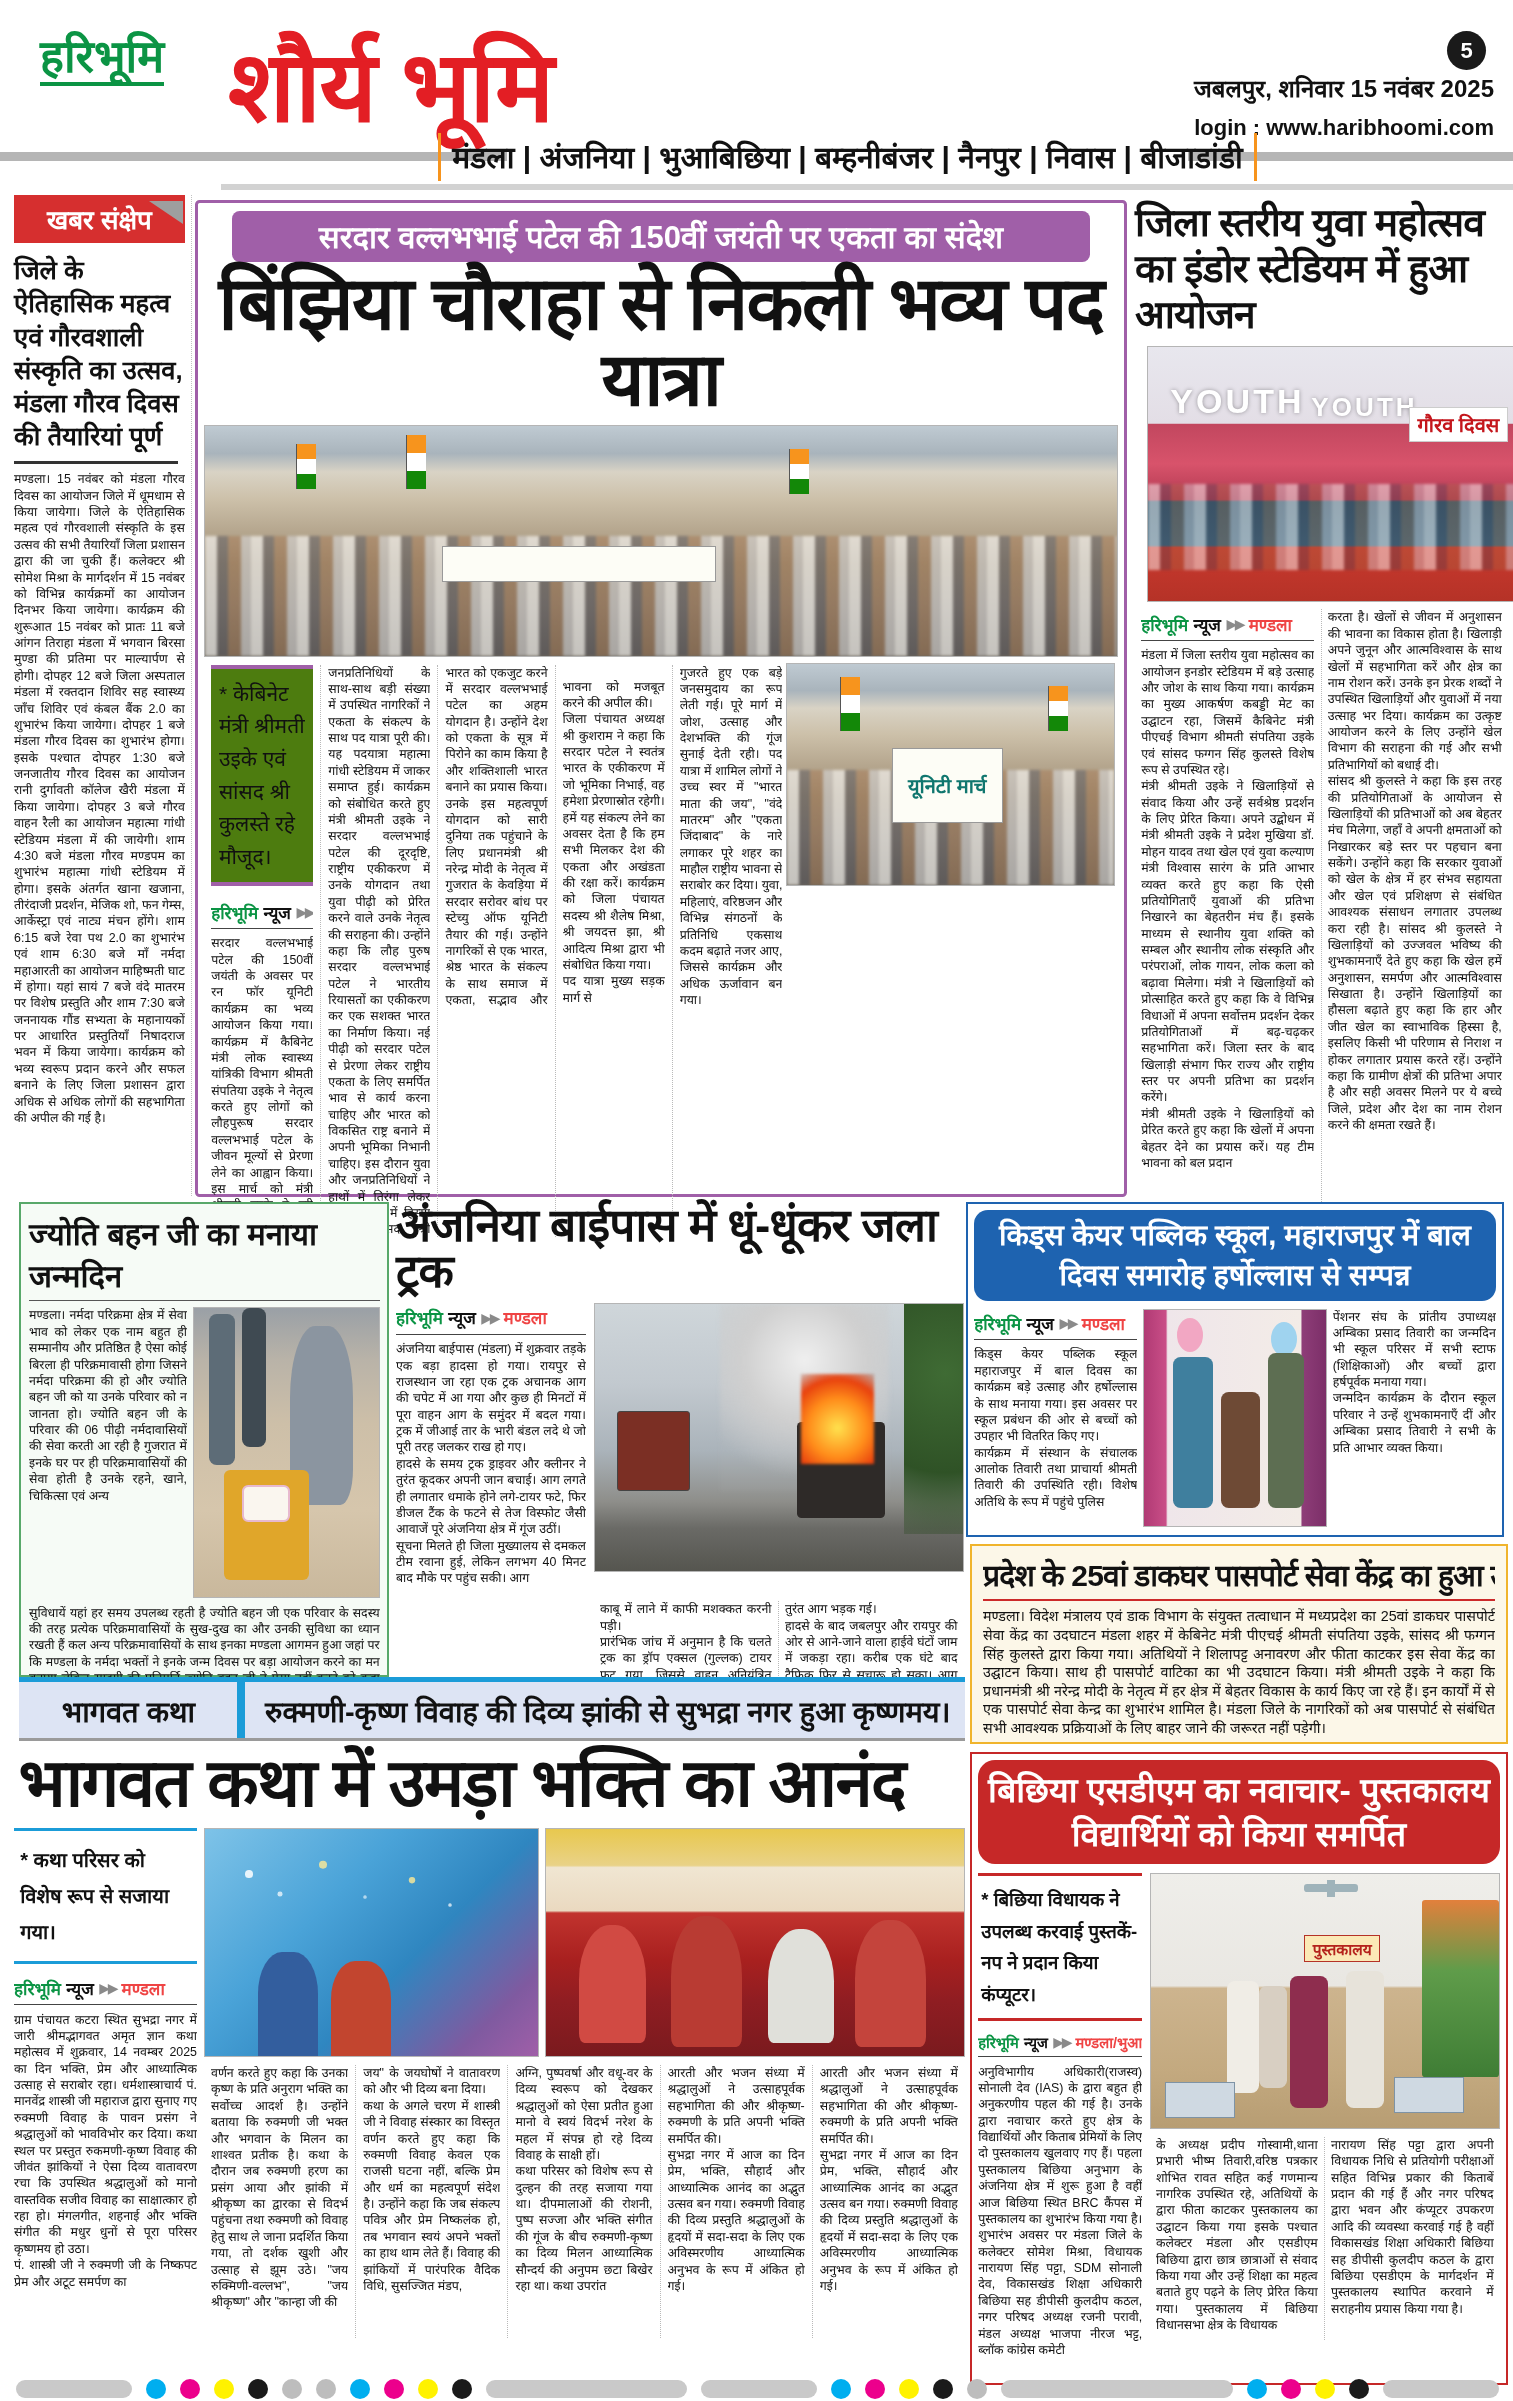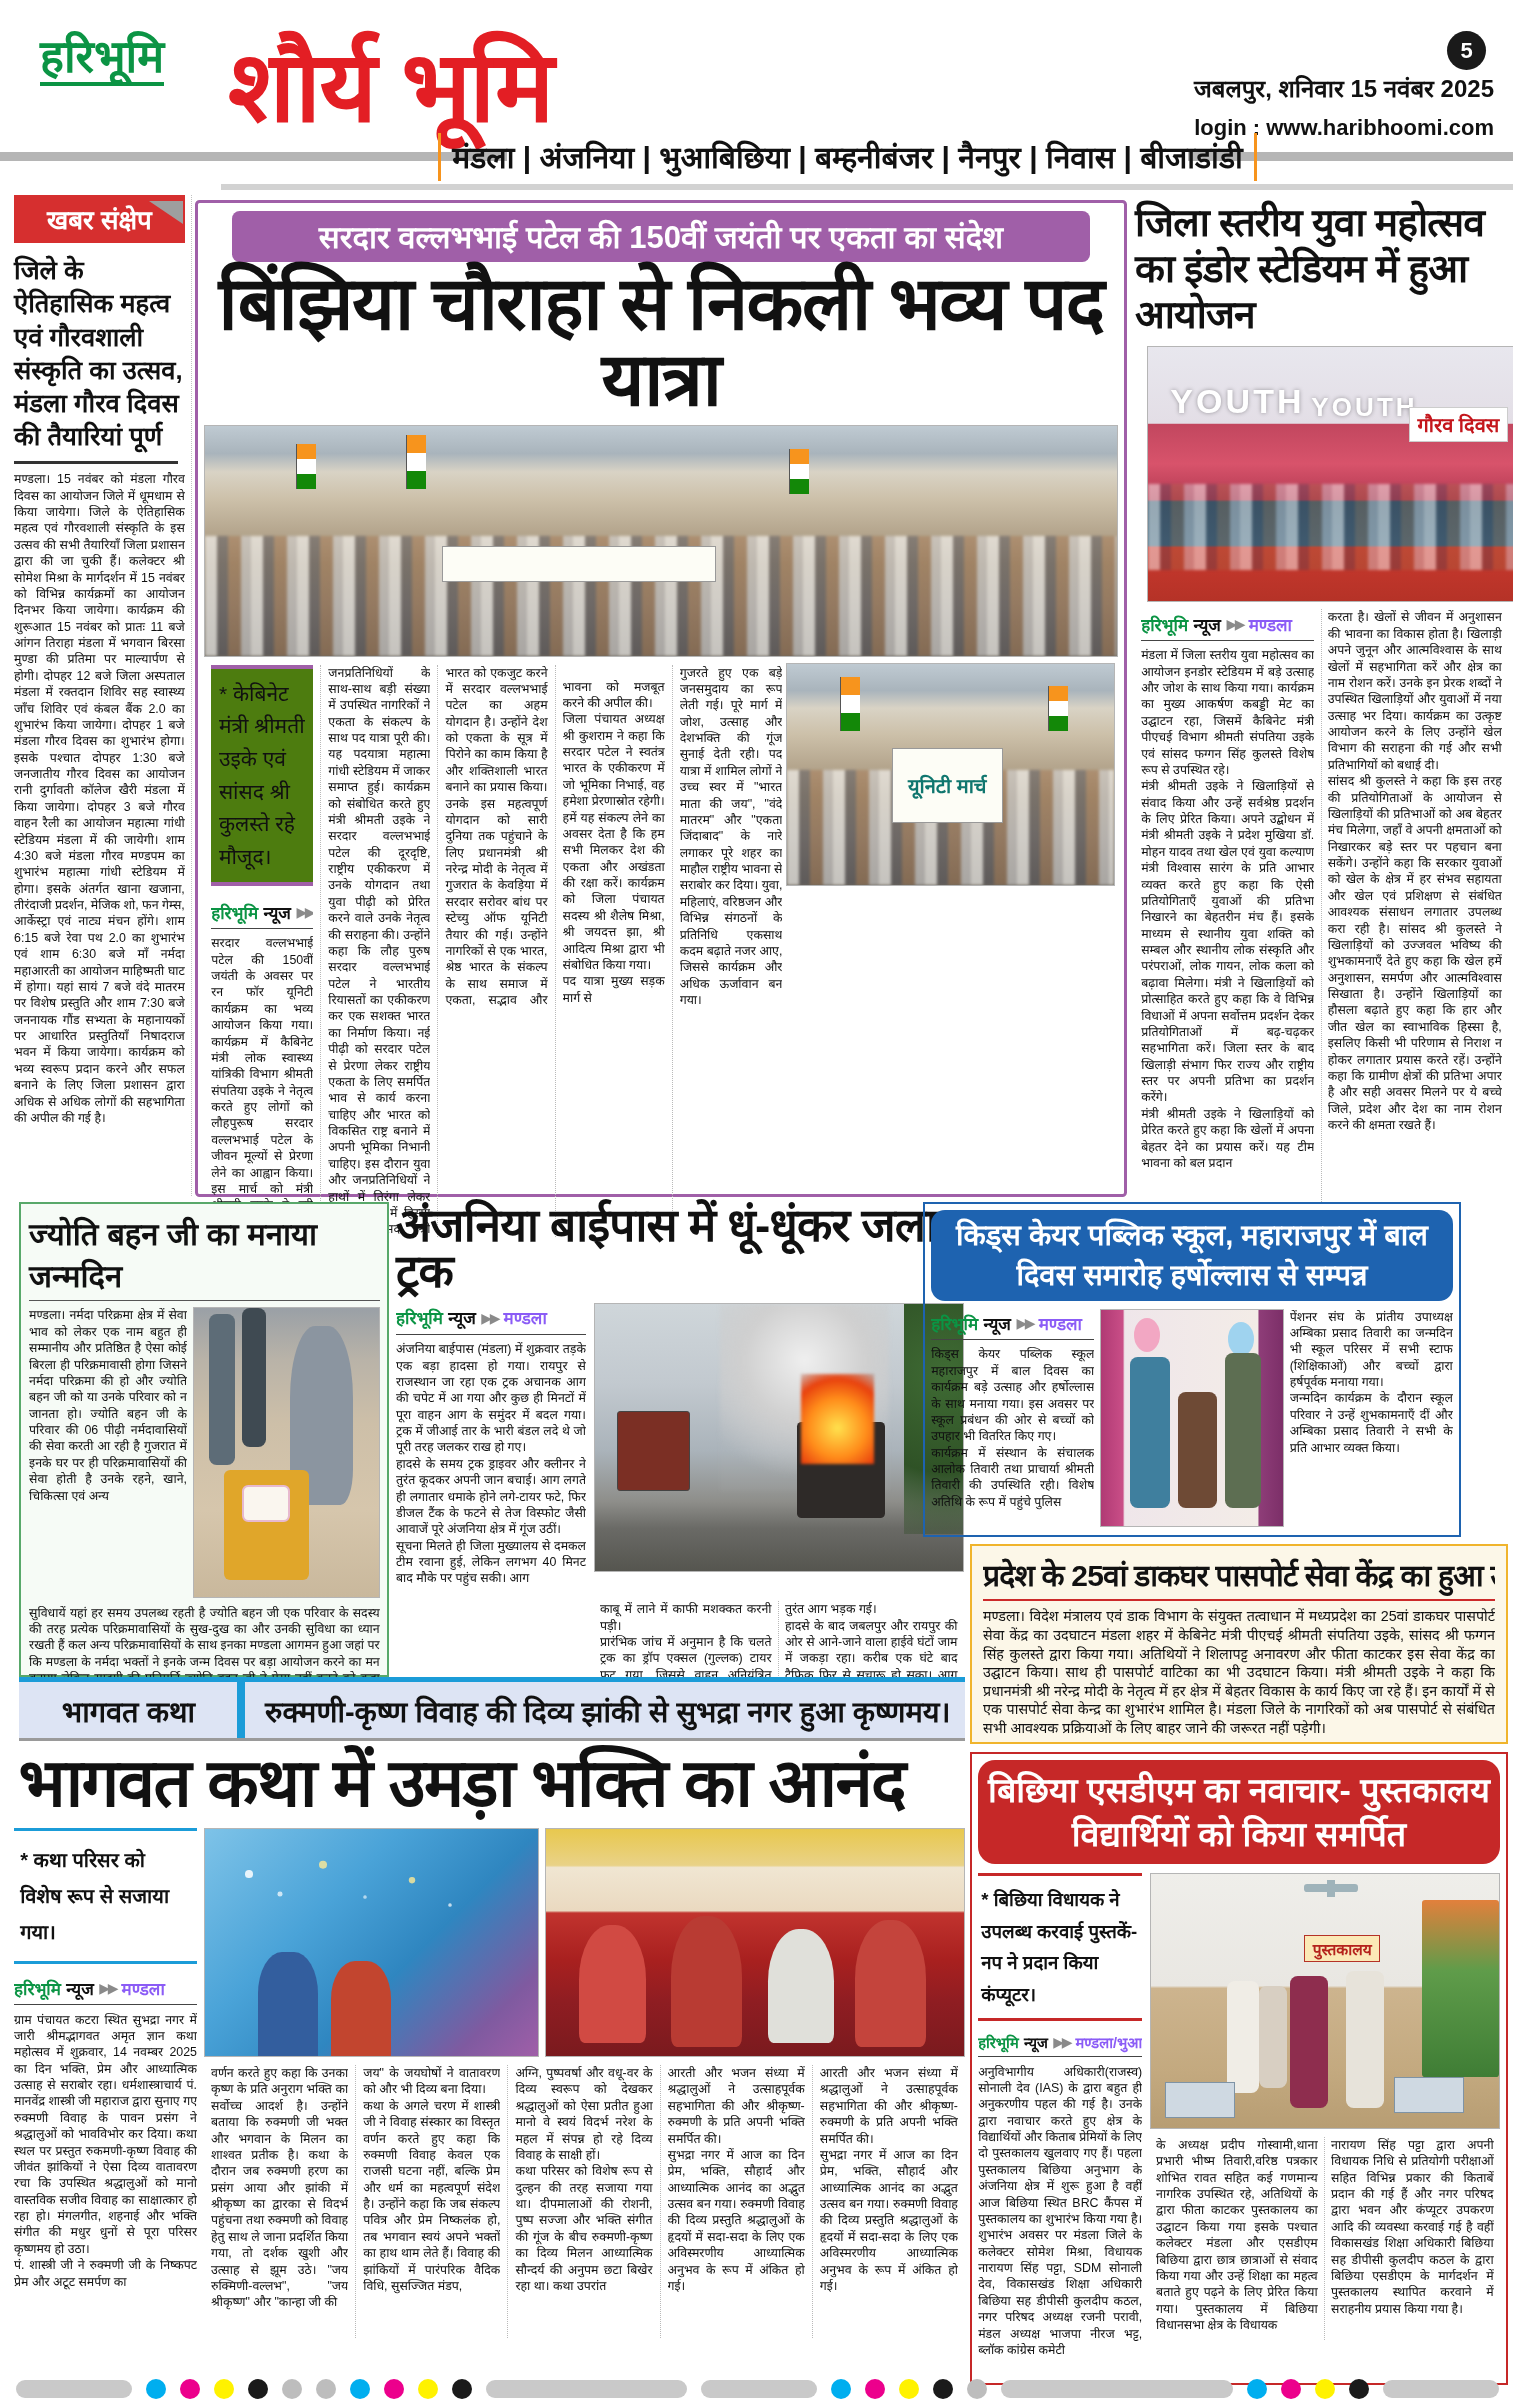--- a/index.html
+++ b/index.html
@@ -19,21 +19,21 @@
   .navbox{left:507px;top:127px;width:681px;height:59px;background:#fff;display:flex;align-items:center;justify-content:center;gap:11px;}
   .bracket{width:12.4px;height:48px;border:3.1px solid #f7941d;}
   .bracket.l{border-right:none;} .bracket.r{border-left:none;}
   .navtext{font-size:30px;font-weight:700;white-space:nowrap;}
   .subrule{left:221px;top:184px;width:1293px;height:6.2px;background:#d2d2d2;}
 
   
   .bodytxt{font-size:12.4px;line-height:1.32;text-align:justify;white-space:pre-line;overflow:hidden;}
   .byline{display:flex;align-items:center;gap:5.4px;font-size:17px;font-weight:800;
           border-bottom:1.5px solid #444;padding:3.1px 0 4.6px 0;margin-bottom:6.2px;white-space:nowrap;overflow:hidden;}
-  .b-brand{color:#0b9444;} .b-news{color:#111;} .b-arr{color:#8a8a8a;font-size:14px;letter-spacing:-2.3px;} .b-place{color:#8b5cf6;text-align:right;}
+  .b-brand{color:#0b9444;} .b-news{color:#111;} .b-arr{color:#8a8a8a;font-size:14px;letter-spacing:-2.3px;} .b-place{color:#ef4444;text-align:right;}
   .col{overflow:hidden;}
   .colrule{border-right:1.5px dotted #b9b9b9;padding-right:7.7px;}
 
   
   .sidebar{left:14px;top:195px;width:178px;height:1001px;border-right:1.5px dotted #c2c2c2;padding-right:6.2px;}
   .brief-tab{position:relative;width:100%;height:48px;background:#d62f2f;color:#fff;display:flex;align-items:center;justify-content:center;
              font-size:26px;font-weight:800;}
   .brief-tab .fold{position:absolute;right:1.5px;top:6.2px;width:0;height:0;border-left:34px solid transparent;border-top:23px solid #9e9e9e;}
   .brief-head{font-size:25.6px;font-weight:800;line-height:1.3;margin:11px 0 7.7px 0;}
   .brief-rule{height:2.3px;background:#333;margin-bottom:7.7px;width:96%;}
@@ -105,21 +105,21 @@
   .truck-head{font-size:46px;font-weight:800;line-height:1;letter-spacing:-0.8px;}
   .truck-body{display:flex;gap:7.7px;margin-top:9.3px;height:431px;}
   .truck-left{width:190px;}
   .truck-left .bodytxt{height:364px;}
   .truck-right{width:370px;display:flex;flex-direction:column;gap:6.2px;}
   .truck-photo{width:100%;height:287px;}
   .truck-subcols{display:flex;height:136px;margin-top:23px;}
   .truck-subcols .col{width:50%;padding:0 6.2px;}
 
   
-  .school{left:923px;top:1202px;width:538px;height:335px;border:2.3px solid #1e63b0;padding:6.2px;}
+  .school{left:966px;top:1202px;width:538px;height:335px;border:2.3px solid #1e63b0;padding:6.2px;}
   .school-banner{background:#1e63b0;border-radius:14px;color:#fff;text-align:center;font-size:29px;font-weight:800;line-height:1.35;padding:6.2px 4.6px;}
   .school-row{display:flex;gap:6.2px;margin-top:7.7px;height:218px;}
   .school-row .side{width:164px;}
   .school-photo{width:184px;height:100%;}
 
   
   .passport{left:970px;top:1544px;width:538px;height:200px;border:2.3px solid #f0b42c;background:#fcf7e8;padding:7.7px 11px;}
   .passport-head{font-size:30px;font-weight:800;border-bottom:2.3px solid #cc2a2a;padding-bottom:4.6px;letter-spacing:-0.8px;white-space:nowrap;overflow:hidden;}
   .passport-body{margin-top:6.2px;font-size:14.3px;line-height:1.3;text-align:justify;overflow:hidden;height:132px;}
 

